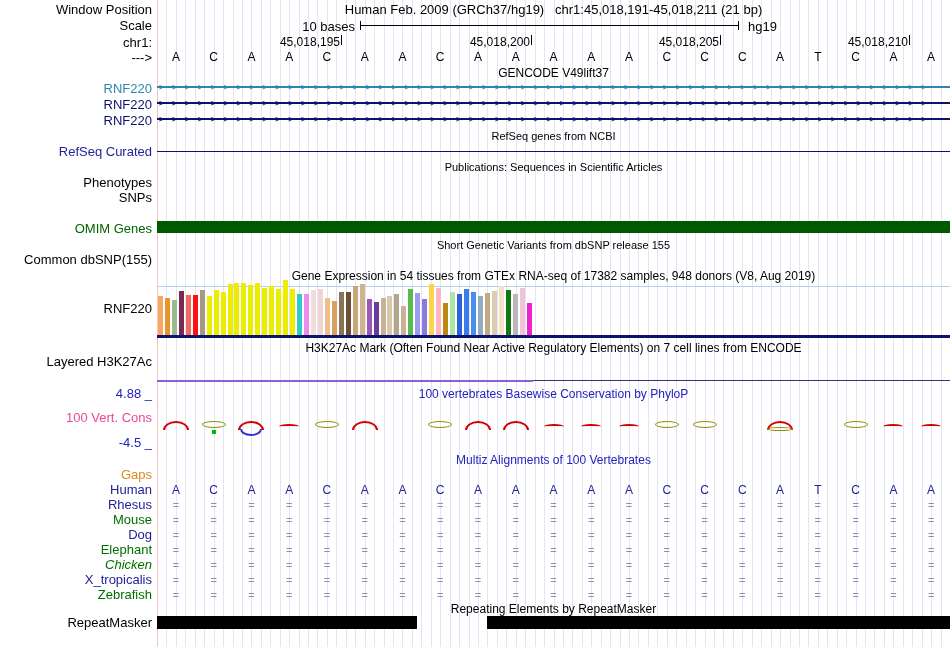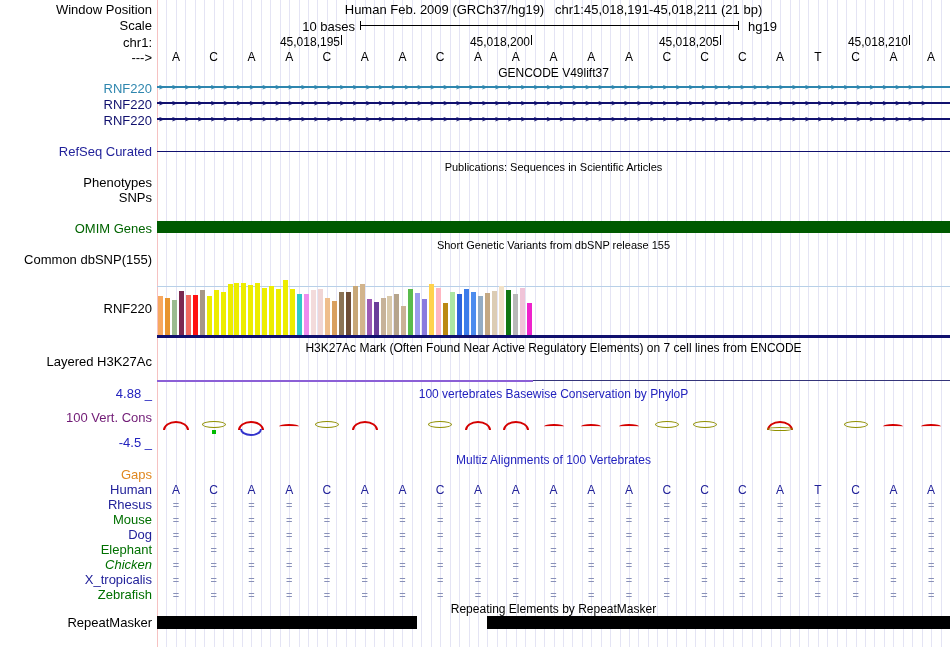--- a/index.html
+++ b/index.html
@@ -182,33 +182,35 @@
         <div class="geneline" style="background:#10106E;"></div>
         <div class="genearrows" style="color:#10106E;">&gt;&gt;&gt;&gt;&gt;&gt;&gt;&gt;&gt;&gt;&gt;&gt;&gt;&gt;&gt;&gt;&gt;&gt;&gt;&gt;&gt;&gt;&gt;&gt;&gt;&gt;&gt;&gt;&gt;&gt;&gt;&gt;&gt;&gt;&gt;&gt;&gt;&gt;&gt;&gt;&gt;&gt;&gt;&gt;&gt;&gt;&gt;&gt;&gt;&gt;&gt;&gt;&gt;&gt;&gt;&gt;&gt;&gt;&gt;&gt;</div>
       </div>
       <div class="lbl" style="top:114px;color:#10106E;">RNF220</div>
       <div class="generow" style="top:114px;">
         <div class="geneline" style="background:#10106E;"></div>
         <div class="genearrows" style="color:#10106E;">&gt;&gt;&gt;&gt;&gt;&gt;&gt;&gt;&gt;&gt;&gt;&gt;&gt;&gt;&gt;&gt;&gt;&gt;&gt;&gt;&gt;&gt;&gt;&gt;&gt;&gt;&gt;&gt;&gt;&gt;&gt;&gt;&gt;&gt;&gt;&gt;&gt;&gt;&gt;&gt;&gt;&gt;&gt;&gt;&gt;&gt;&gt;&gt;&gt;&gt;&gt;&gt;&gt;&gt;&gt;&gt;&gt;&gt;&gt;&gt;</div>
       </div>
     </div>
 
+  <div class="title title-sm" style="top:130px;">RefSeq genes from NCBI</div>
   <div class="lbl" style="top:145px;color:#22229A;">RefSeq Curated</div>
   <div class="abs" style="top:151px;left:157px;width:793px;height:1px;background:#10106E;"></div>
 
   <div class="title title-sm" style="top:161px;">Publications: Sequences in Scientific Articles</div>
   <div class="lbl" style="top:176px;">Phenotypes</div>
   <div class="lbl" style="top:191px;">SNPs</div>
 
   <div class="lbl" style="top:222px;color:#006400;">OMIM Genes</div>
   <div class="abs" style="top:221px;left:157px;width:793px;height:12px;background:#005A00;"></div>
 
   <div class="title title-sm" style="top:239px;">Short Genetic Variants from dbSNP release 155</div>
   <div class="lbl" style="top:253px;">Common dbSNP(155)</div>
 
+  <div class="title" style="top:270px;">Gene Expression in 54 tissues from GTEx RNA-seq of 17382 samples, 948 donors (V8, Aug 2019)</div>
   <div class="lbl" style="top:302px;">RNF220</div>
   <div class="abs" style="top:286px;left:157px;width:793px;height:1px;background:#B8D0E8;"></div>
   <div id="gtex-bars">
       <div class="gtexbar" style="left:158.00px;top:296px;width:5px;height:40px;background:#F7A860;"></div>
       <div class="gtexbar" style="left:164.95px;top:298px;width:5px;height:38px;background:#E8942E;"></div>
       <div class="gtexbar" style="left:171.91px;top:300px;width:5px;height:36px;background:#9BBB8F;"></div>
       <div class="gtexbar" style="left:178.86px;top:291px;width:5px;height:45px;background:#7A2951;"></div>
       <div class="gtexbar" style="left:185.81px;top:295px;width:5px;height:41px;background:#F06A5E;"></div>
       <div class="gtexbar" style="left:192.77px;top:295px;width:5px;height:41px;background:#FF1111;"></div>
       <div class="gtexbar" style="left:199.72px;top:290px;width:5px;height:46px;background:#A79787;"></div>
@@ -264,21 +266,21 @@
 
   <div class="title" style="top:342px;">H3K27Ac Mark (Often Found Near Active Regulatory Elements) on 7 cell lines from ENCODE</div>
   <div class="lbl" style="top:355px;">Layered H3K27Ac</div>
   <div id="h3k27ac-segments">
       <div class="hline" style="top:380px;left:157px;width:376px;height:2px;background:#8B5FD6;"></div>
       <div class="hline" style="top:380px;left:533px;width:417px;height:1px;background:#34347A;"></div>
     </div>
 
   <div class="lbl" style="top:387px;color:#2222BE;">4.88 _</div>
   <div class="title" style="top:388px;color:#2222BE;">100 vertebrates Basewise Conservation by PhyloP</div>
-  <div class="lbl" style="top:411px;color:#701a75;">100 Vert. Cons</div>
+  <div class="lbl" style="top:411px;color:#ec4899;">100 Vert. Cons</div>
   <div class="lbl" style="top:436px;color:#2222BE;">-4.5 _</div>
   <div id="cons-marks">
       <div class="cm cm-red" style="left:162.88095238095238px;top:421px;"></div>
       <div class="cm cm-olive" style="left:201.64285714285714px;top:421px;"></div>
       <div class="cm cm-green-dot" style="left:211.64285714285714px;top:430px;"></div>
       <div class="cm cm-red" style="left:238.4047619047619px;top:421px;"></div>
       <div class="cm cm-blue-down" style="left:240.4047619047619px;top:429px;"></div>
       <div class="cm cm-red-small" style="left:279.16666666666663px;top:424px;"></div>
       <div class="cm cm-olive" style="left:314.92857142857144px;top:421px;"></div>
       <div class="cm cm-red" style="left:351.69047619047615px;top:421px;"></div>

